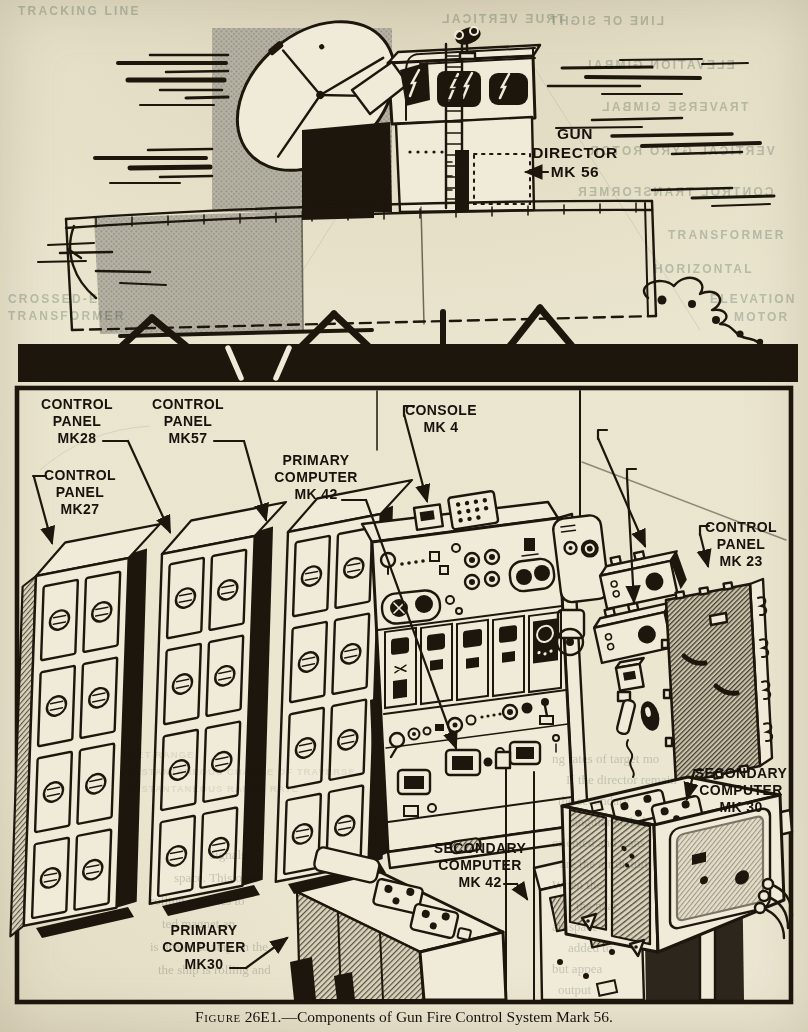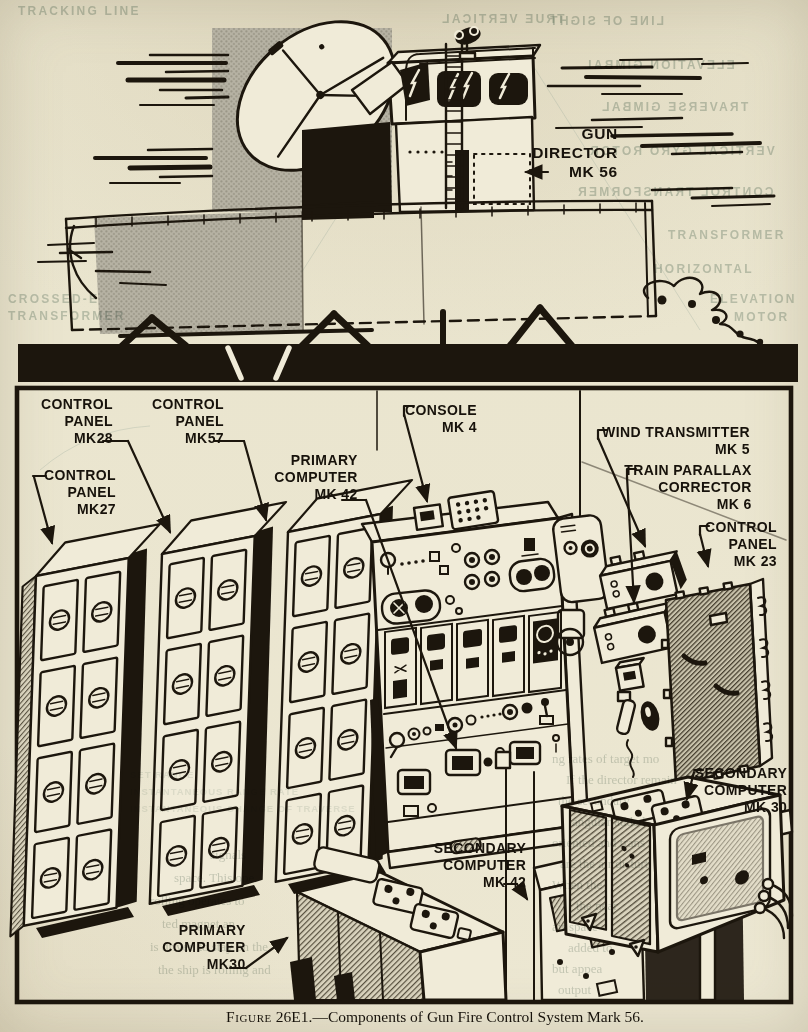--- a/index.html
+++ b/index.html
@@ -27,27 +27,27 @@
   .sp {stroke:#1c160d;stroke-linecap:round;}
   .faint{stroke:#97a89c;opacity:.3;fill:none;}
   
   .ghost-layer{position:absolute;inset:0;z-index:2;pointer-events:none;mix-blend-mode:multiply;}
   .g,.gm{position:absolute;font:bold 12px "Liberation Sans",sans-serif;letter-spacing:2.2px;
     color:#7d948a;opacity:.42;white-space:nowrap;}
   .gm{transform:scaleX(-1);}
   .bl{position:absolute;font:13px/21px "Liberation Serif",serif;color:#667b6f;opacity:.3;
     filter:blur(.3px);white-space:nowrap;}
   .blm{position:absolute;font:bold 9.5px/17px "Liberation Sans",sans-serif;letter-spacing:1px;
-    color:#7d948a;opacity:.17;white-space:nowrap;margin-top:20px;}
+    color:#7d948a;opacity:.17;white-space:nowrap;}
   
-  .lbl{position:absolute;z-index:3;transform:translateX(-50%);text-align:right;
+  .lbl{position:absolute;z-index:3;transform:translateX(-50%);text-align:center;
     font:bold 14px/1.22 "Liberation Sans",sans-serif;letter-spacing:.4px;color:#17120b;white-space:nowrap;}
   .lbl.big{font-size:15.5px;letter-spacing:.6px;}
   .caption{position:absolute;z-index:3;left:50%;top:1008px;transform:translateX(-50%);
-    font:15.5px "Liberation Serif",serif;color:#17120b;white-space:nowrap;margin-left:31px;}
+    font:15.5px "Liberation Serif",serif;color:#17120b;white-space:nowrap;}
   .caption .fc{font-variant:small-caps;letter-spacing:.6px;}
 </style>
 </head>
 <body>
 
 <div class="page">
 
   <svg width="808" height="1032" viewBox="0 0 808 1032">
     <defs>
       <pattern id="pg" width="5" height="5" patternUnits="userSpaceOnUse">
@@ -622,22 +622,22 @@
     <span class="gm" style="left:576px;top:185px">CONTROL TRANSFORMER</span>
     <span class="g" style="left:668px;top:228px">TRANSFORMER</span>
     <span class="g" style="left:654px;top:262px">HORIZONTAL</span>
     <span class="g" style="left:710px;top:292px">ELEVATION</span>
     <span class="g" style="left:734px;top:310px">MOTOR</span>
     <span class="g" style="left:8px;top:292px">CROSSED-E</span>
     <span class="g" style="left:8px;top:309px">TRANSFORMER</span>
 
     <div class="blm" style="left:130px;top:746px">
       <div>SET RANGE</div>
+      <div>INSTANTANEOUS CHANGE OF TRAVERSE</div>
       <div>INSTANTANEOUS RANGE RATE</div>
-      <div>INSTANTANEOUS CHANGE OF TRAVERSE</div>
     </div>
     <div class="bl" style="left:150px;top:843px;line-height:23px">
       <div style="padding-left:60px">signals</div>
       <div style="padding-left:24px">space.  This ope</div>
       <div>rolling operates to</div>
       <div style="padding-left:12px">ted  magnet  an</div>
       <div>is driven to stay on the</div>
       <div style="padding-left:8px">the ship is rolling and</div>
     </div>
     <div class="bl" style="left:552px;top:748px">
@@ -678,29 +678,20 @@
   </div>
   <div class="lbl" style="left:316px;top:452px">
     <div>PRIMARY</div>
     <div>COMPUTER</div>
     <div>MK 42</div>
   </div>
   <div class="lbl" style="left:441px;top:402px">
     <div>CONSOLE</div>
     <div>MK 4</div>
   </div>
-  <div class="lbl" style="left:676px;top:424px">
-    <div>WIND TRANSMITTER</div>
-    <div>MK 5</div>
-  </div>
-  <div class="lbl" style="left:688px;top:462px">
-    <div>TRAIN PARALLAX</div>
-    <div>CORRECTOR</div>
-    <div>MK 6</div>
-  </div>
   <div class="lbl" style="left:741px;top:519px">
     <div>CONTROL</div>
     <div>PANEL</div>
     <div>MK 23</div>
   </div>
   <div class="lbl" style="left:741px;top:765px">
     <div>SECONDARY</div>
     <div>COMPUTER</div>
     <div>MK 30</div>
   </div>

